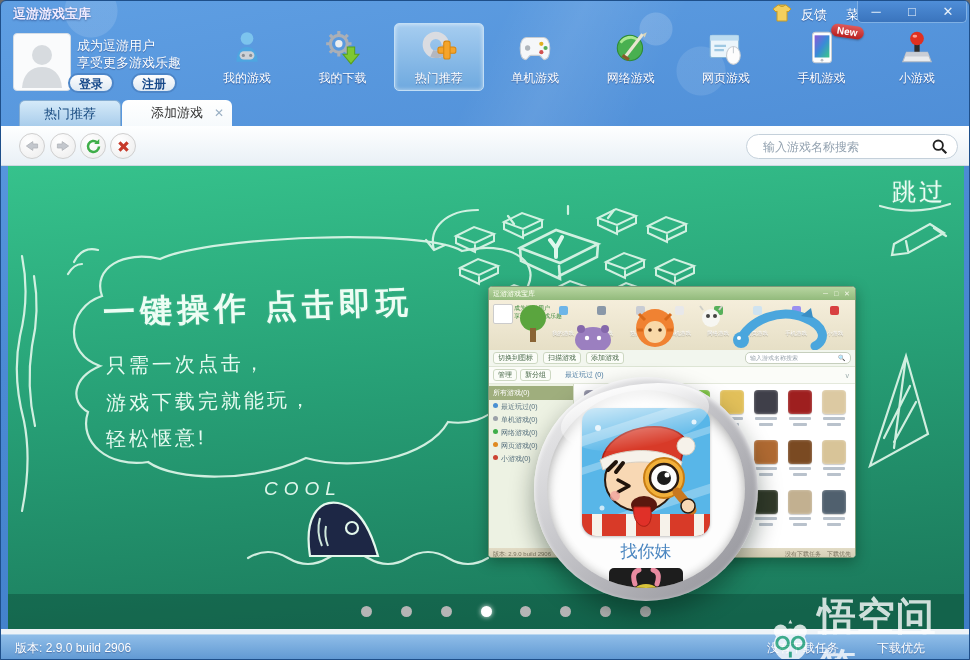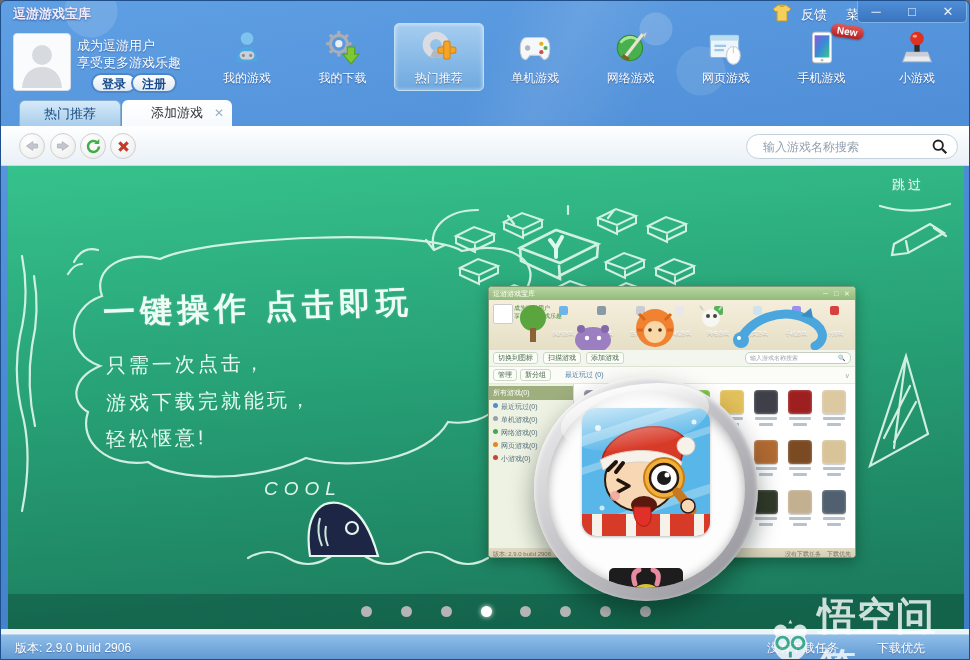--- a/index.html
+++ b/index.html
@@ -44,21 +44,21 @@
     border:1px solid #cfcfcf;box-sizing:border-box;display:flex;align-items:center;justify-content:center;cursor:pointer;}
   .search{left:745px;top:133px;width:212px;height:25px;background:#fff;border:1px solid #c4d0da;border-radius:13px;box-sizing:border-box;display:flex;align-items:center;}
   .search input{border:none;outline:none;background:transparent;flex:1;margin-left:14px;font-size:12px;color:#444;font-family:inherit;}
   .search input::placeholder{color:#93a2b0;}
   .search svg{margin-right:9px;}
   
   .board{left:7px;top:165px;width:956px;height:463px;overflow:hidden;
     background:linear-gradient(175deg,#36c28c 0%,#27a076 45%,#1b7a5c 94%);}
   .board-strip{left:0;top:428px;width:956px;height:35px;background:rgba(4,48,38,.30);}
   .chalk-deco{left:0;top:0;}
-  .skip{left:884px;top:10px;color:#eafcf2;font-size:13px;letter-spacing:3px;cursor:pointer;text-shadow:0 0 2px rgba(255,255,255,.3);}
+  .skip{left:884px;top:10px;color:#eafcf2;font-size:24px;letter-spacing:3px;cursor:pointer;text-shadow:0 0 2px rgba(255,255,255,.3);}
   .headline{left:95px;top:120px;color:#edfdf4;font-size:32px;font-weight:bold;letter-spacing:5px;transform:rotate(-2deg);text-shadow:0 0 2px rgba(255,255,255,.25);}
   .bodyline{left:98px;color:#e7fbf1;font-size:20px;letter-spacing:3px;transform:rotate(-1deg);}
   .cool{left:256px;top:312px;color:#dff6ea;font-size:19px;font-style:italic;letter-spacing:6px;}
   
   .dots{left:353px;top:440px;width:290px;display:flex;justify-content:space-between;align-items:center;}
   .dot{width:11px;height:11px;border-radius:50%;cursor:pointer;}
   
   .mini{left:480px;top:120px;width:368px;height:272px;background:#fff;border:1px solid #7f9a78;border-radius:4px;
     box-shadow:0 4px 14px rgba(0,20,10,.35);overflow:hidden;box-sizing:border-box;z-index:10;}
   .m-titlebar{position:relative;height:13px;background:linear-gradient(#b7d5a0,#92ba7c);color:#fdfff2;font-size:7px;line-height:13px;padding:0 4px;}
@@ -125,21 +125,21 @@
   </div>
 
   <div class="abs avatar">
     <svg width="44" height="48" viewBox="0 0 44 48">
       <circle cx="22" cy="15" r="10" fill="#d7dbdf"></circle>
         <path d="M2 48c1-14 9-21 20-21s19 7 20 21z" fill="#d7dbdf"></path>
     </svg>
   </div>
   <div class="abs u-line" style="top:36px">成为逗游用户</div>
   <div class="abs u-line" style="top:53px">享受更多游戏乐趣</div>
-  <div class="abs u-btn" style="left:90px">登录</div>
+  <div class="abs u-btn" style="left:67px">登录</div>
   <div class="abs u-btn" style="left:130px">注册</div>
 
   <div class="abs nav">
     <div class="nav-item">
       <div class="nav-icon">
         <svg width="38" height="38" viewBox="0 0 36 36">
             <circle cx="18" cy="9" r="6" fill="#7cc4ee"></circle>
             <path d="M8 31c0-9 4-14 10-14s10 5 10 14z" fill="#4ea6e0"></path>
             <rect x="11" y="21" width="14" height="8" rx="4" fill="#ccd1d7"></rect>
             <circle cx="14.5" cy="25" r="1.5" fill="#898f96"></circle>
@@ -585,20 +585,21 @@
             <ellipse cx="62" cy="97" rx="13" ry="9" fill="#5a180e"></ellipse>
             <path d="M52 99 C50 112 58 120 64 118 C70 116 70 104 68 99 Z" fill="#e03028" stroke="#a82016"></path>
             <circle cx="82" cy="70" r="20" fill="#f2b03a" stroke="#c87c14" stroke-width="2"></circle>
             <circle cx="82" cy="70" r="14" fill="#fdfdfd" stroke="#2a1a10" stroke-width="2.5"></circle>
             <circle cx="82" cy="70" r="7" fill="#1c1c1c"></circle>
               <circle cx="85" cy="67" r="2.5" fill="#fff"></circle>
             <path d="M95 84 L110 102" stroke="#c87820" stroke-width="9" stroke-linecap="round"></path>
             <circle cx="106" cy="98" r="7" fill="#f8d8b4" stroke="#2a1a10" stroke-width="1.5"></circle>
           </svg>
         </div>
+        <div class="ball-caption">找你妹</div>
         <div class="partial-tile">
           <svg width="74" height="40" viewBox="0 0 74 40">
               <ellipse cx="37" cy="30" rx="16" ry="14" fill="#d8c23a"></ellipse>
               <circle cx="31" cy="26" r="3" fill="#222"></circle>
               <circle cx="43" cy="26" r="3" fill="#222"></circle>
               <path d="M26 16 q-4 -12 4 -14 M48 16 q4 -12 -4 -14" stroke="#e88aa0" stroke-width="5" fill="none" stroke-linecap="round"></path>
             </svg>
         </div>
       </div>
       <div class="gloss"></div>

